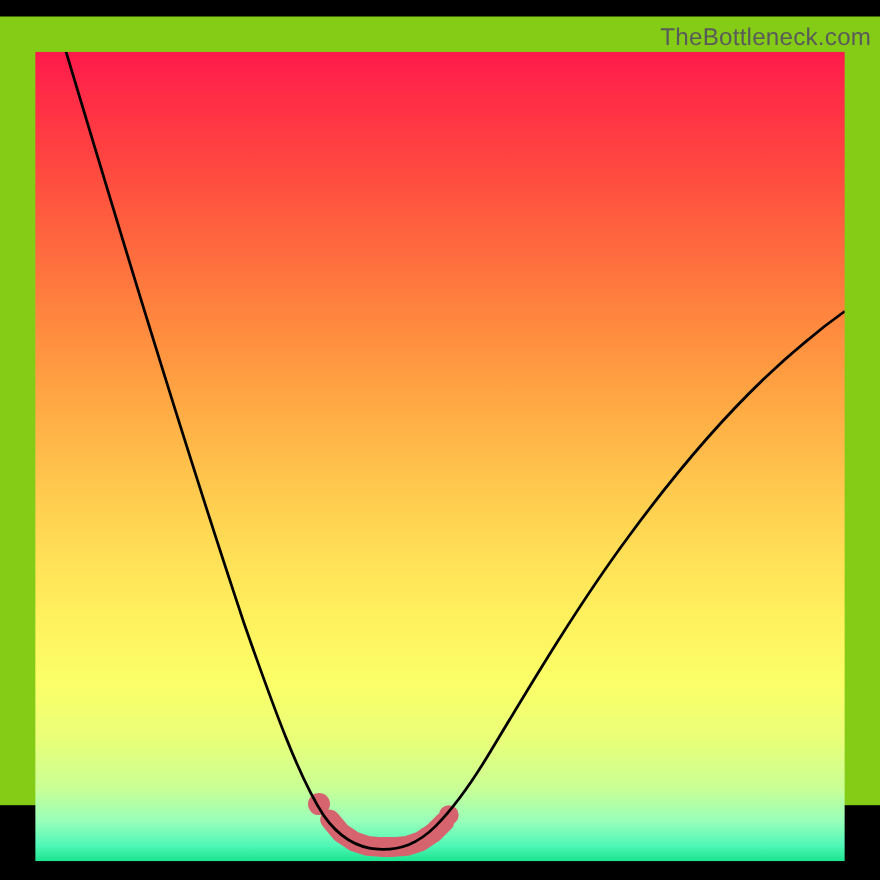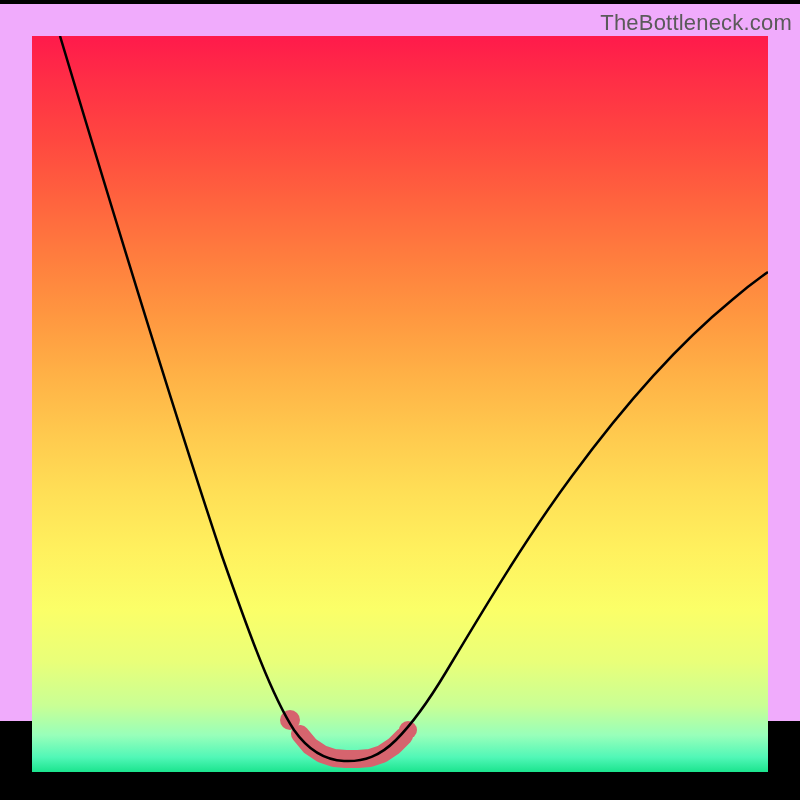--- a/index.html
+++ b/index.html
@@ -6,25 +6,25 @@
     margin: 0;
     padding: 0;
     background: #000;
     width: 800px;
     height: 800px;
     overflow: hidden;
     font-family: Arial, Helvetica, sans-serif;
   }
   .frame {
     position: absolute;
-    top: 4px;
+    top: 15px;
     left: 0;
     width: 800px;
     height: 717px;
-    background: #f0abfc;
+    background: #84cc16;
   }
   .plot-area {
     position: absolute;
     top: 32px;
     left: 32px;
     width: 736px;
     height: 736px;
     overflow: hidden;
   }
   .gradient-bg {

